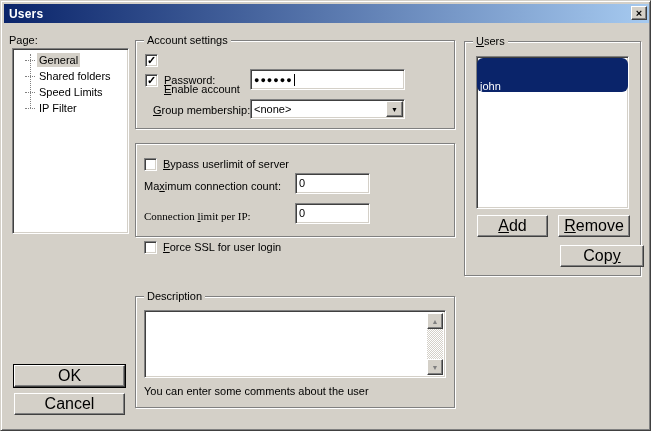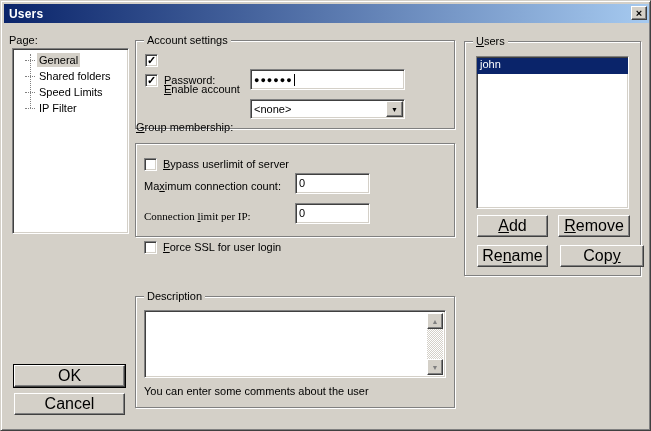--- a/index.html
+++ b/index.html
@@ -40,21 +40,21 @@
   .mn { text-decoration:underline; }
   .checkbox { position:absolute; width:13px; height:13px; background:#fff; font-weight:bold; font-size:11px; line-height:11px; text-align:center; color:#000; overflow:hidden; }
   .field { position:absolute; padding:3px 3px 0 3px; font-size:11px; }
   .tree { position:absolute; left:11px; top:47px; width:117px; height:186px; padding-top:3px; }
   .vline { position:absolute; left:17px; top:5px; height:54px; border-left:1px dotted #808080; }
   .trow { display:flex; align-items:center; height:16px; padding-left:12px; position:relative; cursor:default; }
   .trow::before { content:""; width:10px; border-top:1px dotted #808080; margin-right:2px; }
   .tlabel { padding:1px 2px; }
   .trow.sel .tlabel { background:#d4d0c8; }
   .ulist { position:absolute; left:11px; top:14px; width:153px; height:153px; padding-top:1px; }
-  .urow { height:16px; display:flex; align-items:flex-start; padding-left:3px; }
+  .urow { height:34px; display:flex; align-items:flex-end; padding-left:3px;border-radius:6px; }
   .urow.sel { background:#0a246a; color:#fff; }
   .combo-btn { position:absolute; top:1px; right:1px; bottom:1px; width:17px; font-size:7px; color:#000; }
   .ta-wrap { position:absolute; }
   .sb { position:absolute; top:2px; right:2px; bottom:2px; width:16px;
     background-color:#fff;
     background-image:
       linear-gradient(45deg,#d4d0c8 25%,transparent 25%,transparent 75%,#d4d0c8 75%),
       linear-gradient(45deg,#d4d0c8 25%,transparent 25%,transparent 75%,#d4d0c8 75%);
     background-size:2px 2px; background-position:0 0,1px 1px; }
   .sbbtn { position:absolute; left:0; width:16px; height:16px; font-size:7px; color:#808080; }
@@ -93,21 +93,21 @@
   <div class="group" style="left:134px; top:39px; width:320px; height:89px;">
     <div class="gcaption">Account settings</div>
 
     <div class="checkbox sunken" style="left:9px; top:13px;">✓</div>
     <div class="label" style="left:28px; top:13px;margin-top:29px;"><span></span><span class="mn">E</span><span>nable account</span></div>
 
     <div class="checkbox sunken" style="left:9px; top:33px;">✓</div>
     <div class="label" style="left:28px; top:33px;"><span></span><span class="mn">P</span><span>assword:</span></div>
     <div class="sunken field" style="left:114px; top:28px; width:155px; height:21px;"><span class="dots">●●●●●●</span><span class="caret"></span></div>
 
-    <div class="label" style="left:0; top:63px;margin-top:17px;"><span class="mn">G</span><span>roup membership:</span></div>
+    <div class="label" style="left:17px; top:63px;"><span class="mn">G</span><span>roup membership:</span></div>
     <div class="sunken field" style="left:114px; top:58px; width:155px; height:20px;">
       <span>&lt;none&gt;</span>
       <div class="btn3d combo-btn">
         <span>▼</span>
       </div>
     </div>
   </div>
 
   <div class="group" style="left:134px; top:142px; width:320px; height:94px;">
     <div class="checkbox sunken" style="left:8px; top:14px;"></div>
@@ -145,23 +145,20 @@
       <div class="urow sel">
         <span>john</span>
       </div>
     </div>
     <div class="btn3d" style="position:absolute; left:12px; top:173px; width:71px; height:22px;">
         <span><span class="mn">A</span><span>dd</span></span>
       </div>
     <div class="btn3d" style="position:absolute; left:93px; top:173px; width:72px; height:22px;">
         <span><span class="mn">R</span><span>emove</span></span>
       </div>
-    <div class="btn3d" style="position:absolute; left:12px; top:203px; width:71px; height:22px;">
-        <span><span>Re</span><span class="mn">n</span><span>ame</span></span>
-      </div>
     <div class="btn3d" style="position:absolute; left:95px; top:203px; width:84px; height:22px;">
         <span><span>Cop</span><span class="mn">y</span><span></span></span>
       </div>
   </div>
 
   <div class="btn3d default" style="position:absolute; left:13px; top:364px; width:111px; height:22px;">OK</div>
   <div class="btn3d" style="position:absolute; left:13px; top:392px; width:111px; height:22px;">Cancel</div>
 
 </div>
 

